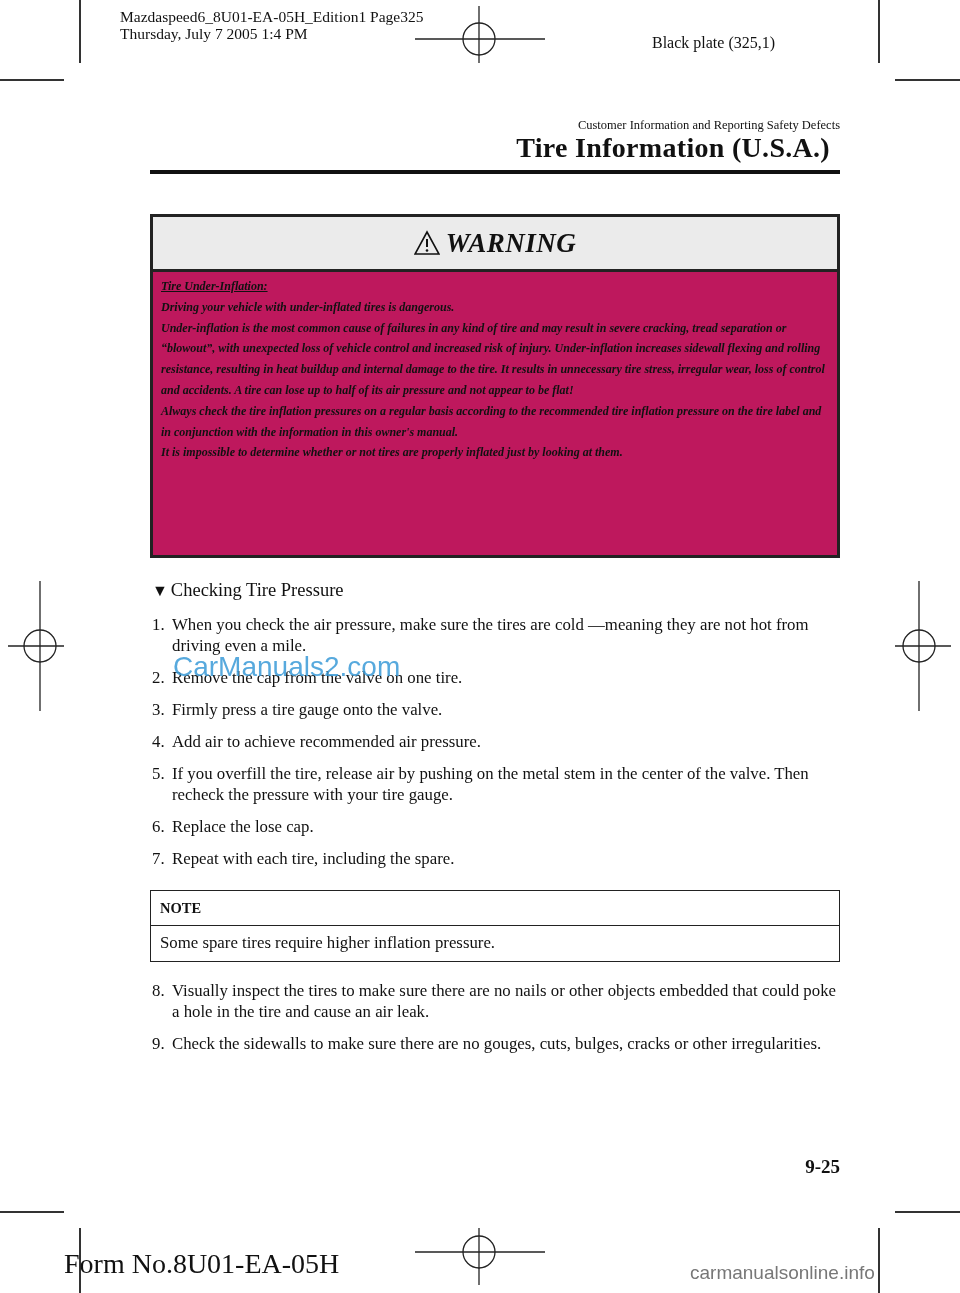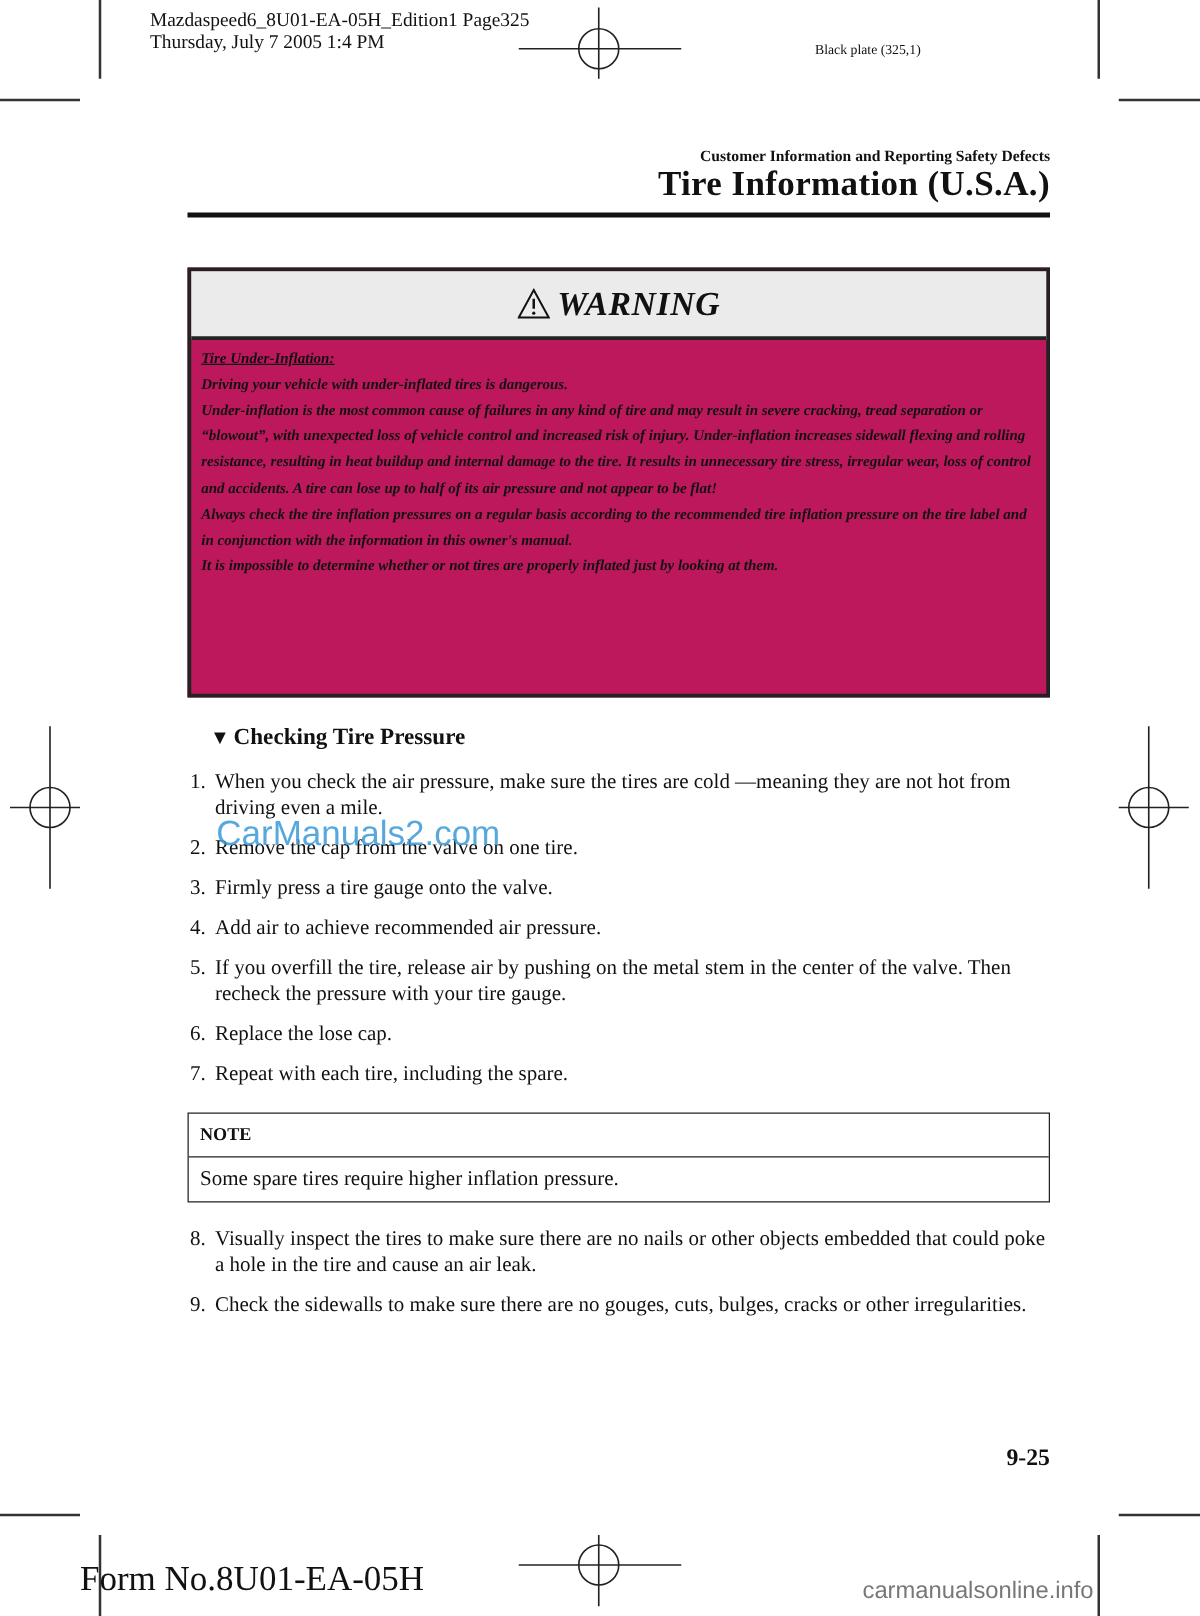--- a/index.html
+++ b/index.html
@@ -2,33 +2,33 @@
 <html><head>
 <meta charset="utf-8">
 <style>
   html, body { margin: 0; padding: 0; background: #ffffff; }
   body { width: 960px; height: 1293px; position: relative; overflow: hidden;
          font-family: "Liberation Serif", "DejaVu Serif", serif; color: #111; }
   .abs { position: absolute; }
   .line { position: absolute; background: #333; }
   .reg { position: absolute; }
   .print-info { left: 120px; top: 8px; font-size: 15.5px; line-height: 17px; color: #111; }
-  .plate { left: 652px; top: 34px; font-size: 11px; color: #111; }
-  .section-cat { right: 120px; top: 118px; font-size: 12.5px; font-weight: bold; text-align: right; }
-  .section-title { right: 120px; top: 132px; font-size: 28px; font-weight: bold; text-align: left; letter-spacing: 0.3px; }
+  .plate { left: 652px; top: 34px; font-size: 16px; color: #111; }
+  .section-cat { right: 120px; top: 118px; font-size: 12.5px; font-weight: normal; text-align: right; }
+  .section-title { right: 130px; top: 132px; font-size: 28px; font-weight: bold; text-align: left; letter-spacing: 0.3px; }
   .title-rule { left: 150px; top: 170px; width: 690px; height: 4px; background: #111; }
 
   .warning-box { left: 150px; top: 214px; width: 684px; height: 338px; border: 3px solid #222; background: #be185d; }
   .warning-head { height: 52px; background: #ebebeb; border-bottom: 3px solid #222; display: flex; align-items: center; justify-content: center; gap: 6px; }
   .warning-head .tri { width: 26px; height: 26px; }
   .warning-head span.label { font-size: 27px; font-weight: bold; font-style: italic; letter-spacing: 0.5px; }
   .warning-body { padding: 4px 8px 0 8px; font-size: 12px; font-weight: bold; font-style: italic; line-height: 20.8px; }
   .warning-body .sub { text-decoration: underline; font-weight: bold; }
 
-  .subhead { left: 152px; top: 580px; font-size: 18.5px; font-weight: bold; margin-left: 16px; }
+  .subhead { left: 152px; top: 580px; font-size: 18.5px; font-weight: normal; }
   .subhead .tri-down { font-size: 16px; margin-right: 3px; }
 
   ol.steps { list-style: none; margin: 0; padding: 0; position: absolute; left: 152px; width: 690px; }
   ol.steps li { font-size: 16.8px; line-height: 21px; position: relative; padding-left: 20px; }
   ol.steps li .num { position: absolute; left: 0; top: 0; }
   .steps-a { top: 614px; }
   .steps-a li { margin-bottom: 11px; }
   .steps-b { top: 980px; }
   .steps-b li { margin-bottom: 11px; }
 

